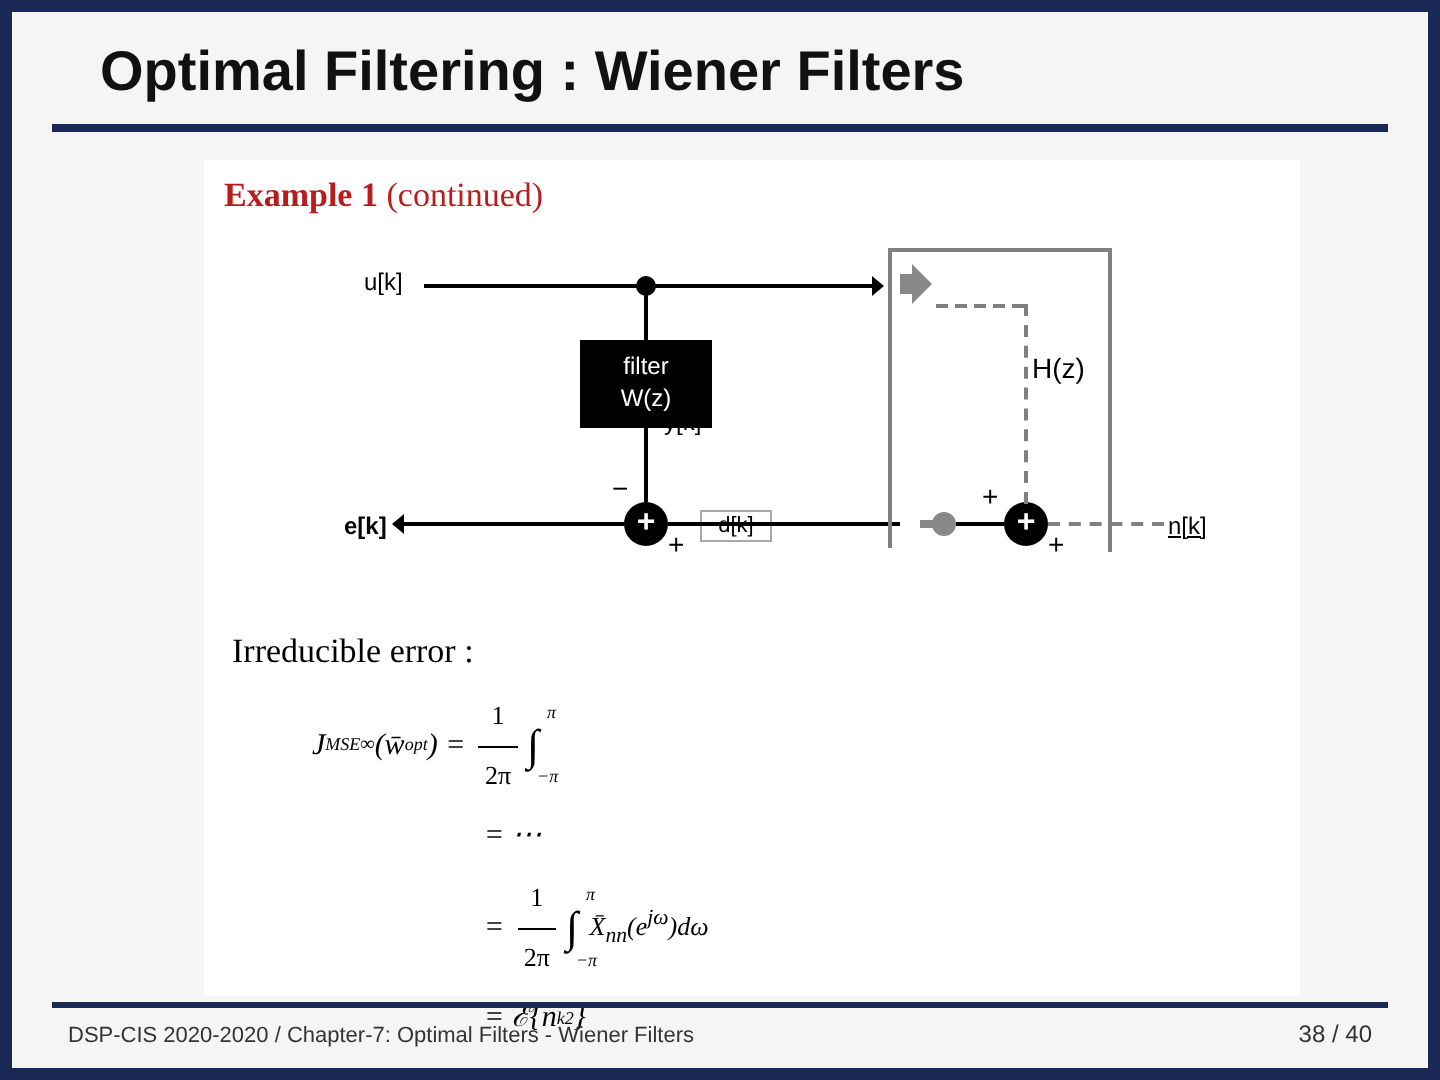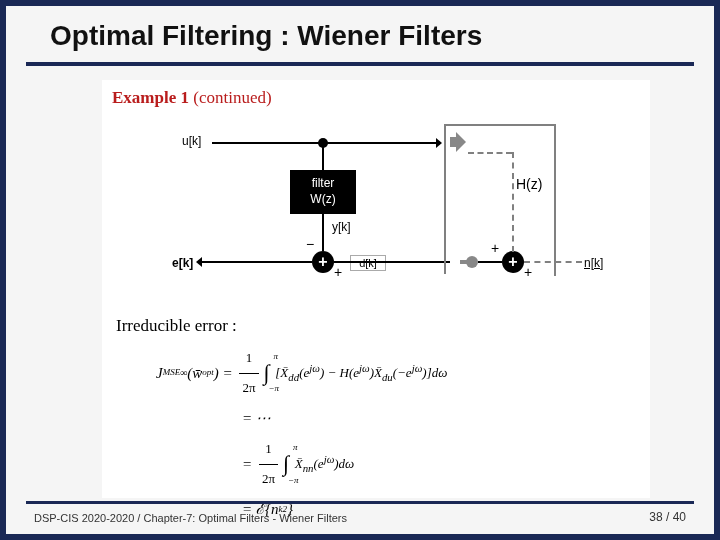--- a/index.html
+++ b/index.html
@@ -254,21 +254,21 @@
 
       <div class="line" style="left:200px; top:26px; width:2px; height:28px;"></div>
 
       <div class="filter-box">
         <div>filter</div>
         <div>W(z)</div>
       </div>
 
       <div class="line" style="left:200px; top:98px; width:2px; height:37px;"></div>
 
-      <div class="label" style="left:210px; top:104px;text-align:right;">y[k]</div>
+      <div class="label" style="left:210px; top:88px;text-align:right;">y[k]</div>
 
       <div class="minus" style="left:184px; top:120px;">−</div>
 
       <div class="sum" style="left:190px; top:135px;">+</div>
 
       <div class="line arrow-left" style="left:80px; top:145px; width:110px; height:2px;"></div>
       <div class="label" style="left:50px; top:140px;font-weight:bold;">e[k]</div>
 
       <div class="plus" style="left:212px; top:148px;">+</div>
 
@@ -302,21 +302,21 @@
 
     <div class="eq-block">
       <div class="eq-row">
         <span>J</span><sub style="font-size:9px">MSE</sub><sup style="font-size:10px">∞</sup><span>(w̄</span><sub style="font-size:9px">opt</sub><span>)</span>
         &nbsp;=&nbsp;
         <span class="frac">
             <span class="num">1</span>
             <span class="den">2π</span>
           </span>
         <span class="intg">∫<span class="lim upper">π</span><span class="lim lower">−π</span></span>
-        &nbsp;<span style="font-size:13px">[X̄<sub>dd</sub>(e<sup>jω</sup>) − H(e<sup>jω</sup>)X̄<sub>du</sub>(−e<sup>jω</sup>)]dω</span>
+        &nbsp;
       </div>
       <div class="eq-row" style="margin-left:86px;">= ⋯</div>
       <div class="eq-row" style="margin-left:86px;">
         =&nbsp;
         <span class="frac">
             <span class="num">1</span>
             <span class="den">2π</span>
           </span>
         <span class="intg">∫<span class="lim upper">π</span><span class="lim lower">−π</span></span>
         &nbsp;<span style="font-size:13px">X̄<sub>nn</sub>(e<sup>jω</sup>)dω</span>

